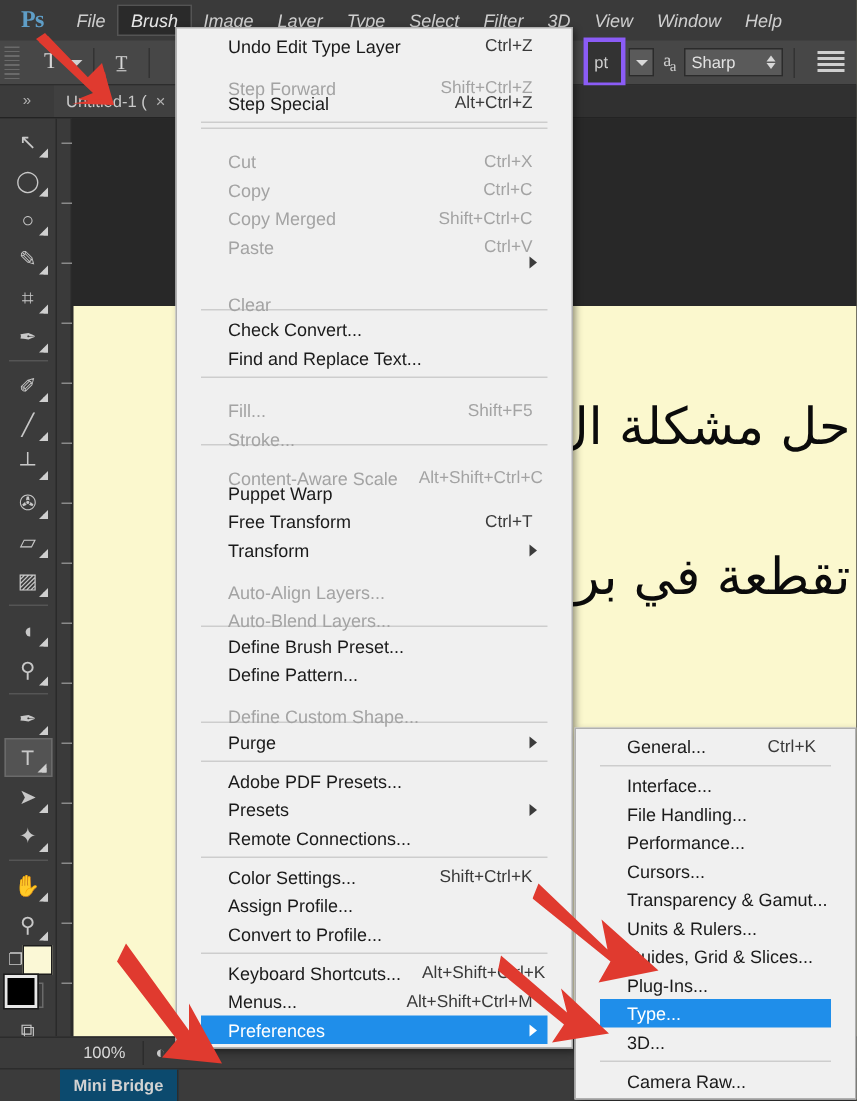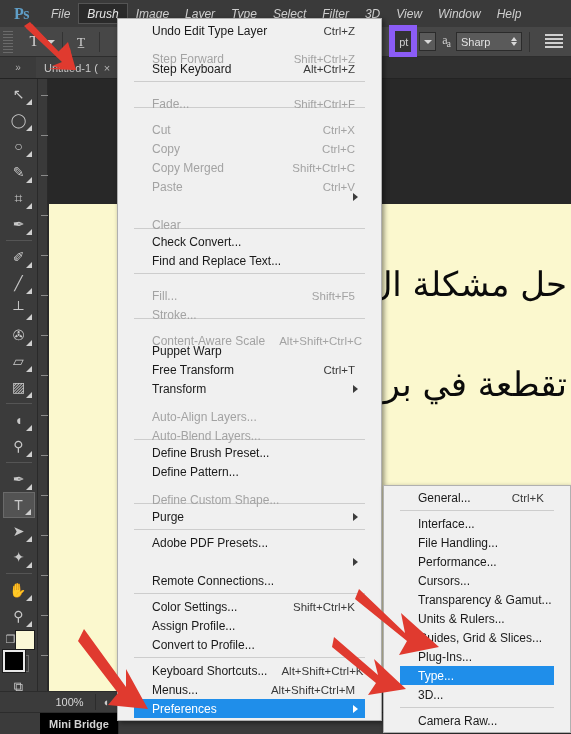--- a/index.html
+++ b/index.html
@@ -66,21 +66,21 @@
     width: 0; height: 0; margin-left: 2px;
     border-left: 4px solid transparent; border-right: 4px solid transparent;
     border-top: 4px solid #d0d0d0;
   }
   .opt-sep { width:1px; height:20px; background:#333; margin:0 7px; }
   .opt-orient {
     width:22px;height:22px;display:flex;align-items:center;justify-content:center;
     color:#d6d6d6;font-size:13px;font-family:"Liberation Serif",serif;
   }
   .opt-field {
-    height: 33px; background: #333; border: 6px solid #8b5cf6;
+    height: 33px; background: #333; border: 3px solid #8b5cf6;
     color: #cfcfcf; font-size: 11px;
     display:flex; align-items:center; padding:0 4px;
   }
   .opt-dd-btn {
     width:17px; height:19px; background:#5a5a5a; border:1px solid #2b2b2b;
     display:flex;align-items:center;justify-content:center; margin-left:2px;
   }
   .aa-glyph {
     color:#d0d0d0;font-size:12px;font-family:"Liberation Serif",serif;
     margin-left:6px; letter-spacing:-1px;
@@ -190,21 +190,21 @@
   }
   .bottombar {
     position:absolute; left:0; bottom:0; width:571px; height:22px;
     background:#3b3b3b; border-top:1px solid #2c2c2c;
     display:flex; align-items:center;
   }
   .mini-bridge {
     margin-left:40px; height:22px; padding:0 9px;
     display:flex;align-items:center;
     color:#d2d2d2; font-size:11px; font-weight:bold;
-    background:#000000; border-right:1px solid #2c2c2c;
+    background:#0c4a6e; border-right:1px solid #2c2c2c;
   }
 
   
   .menu-popup {
     position:absolute; background:#f0f0f0;
     border:1px solid #b0b0b0;
     box-shadow: 2px 2px 5px rgba(0,0,0,0.45);
     padding: 2px 16px;
     font-size:12px; color:#1a1a1a;
   }
@@ -430,28 +430,24 @@
   <div class="menu-popup" id="edit-menu">
       <div class="mi">
         <span class="mi-label">Undo Edit Type Layer</span>
         <span class="mi-accel">Ctrl+Z</span>
       </div>
       <div class="mi disabled">
         <span class="mi-label">Step Forward</span>
         <span class="mi-accel">Shift+Ctrl+Z</span>
       </div>
       <div class="mi">
-        <span class="mi-label">Step Keyboard</span>
+        <span class="mi-label">Step Special</span>
         <span class="mi-accel">Alt+Ctrl+Z</span>
       </div>
       <div class="menu-sep"></div>
-      <div class="mi disabled">
-        <span class="mi-label">Fade...</span>
-        <span class="mi-accel">Shift+Ctrl+F</span>
-      </div>
       <div class="menu-sep"></div>
       <div class="mi disabled">
         <span class="mi-label">Cut</span>
         <span class="mi-accel">Ctrl+X</span>
       </div>
       <div class="mi disabled">
         <span class="mi-label">Copy</span>
         <span class="mi-accel">Ctrl+C</span>
       </div>
       <div class="mi disabled">
@@ -518,20 +514,21 @@
       <div class="menu-sep"></div>
       <div class="mi">
         <span class="mi-label">Purge</span>
         <span class="submenu-arrow"></span>
       </div>
       <div class="menu-sep"></div>
       <div class="mi">
         <span class="mi-label">Adobe PDF Presets...</span>
       </div>
       <div class="mi">
+        <span class="mi-label">Presets</span>
         <span class="submenu-arrow"></span>
       </div>
       <div class="mi">
         <span class="mi-label">Remote Connections...</span>
       </div>
       <div class="menu-sep"></div>
       <div class="mi">
         <span class="mi-label">Color Settings...</span>
         <span class="mi-accel">Shift+Ctrl+K</span>
       </div>

